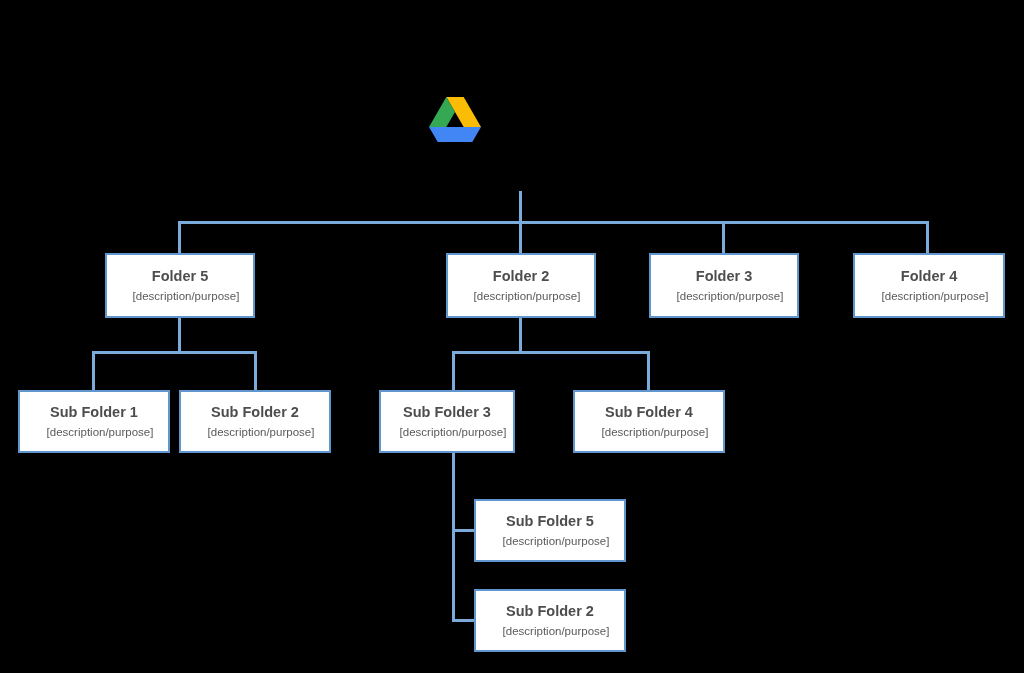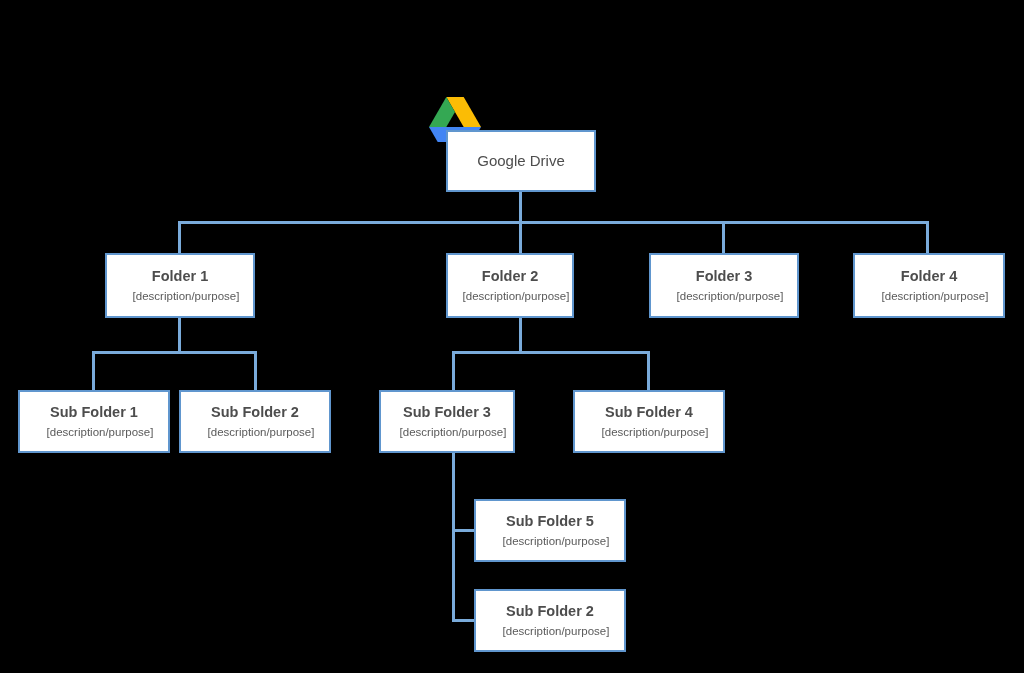--- a/index.html
+++ b/index.html
@@ -110,30 +110,27 @@
 
   <div class="line" style="left:519px; top:317px; width:3px; height:36px;"></div>
   <div class="line" style="left:452px; top:351px; width:198px; height:3px;"></div>
   <div class="line" style="left:452px; top:351px; width:3px; height:40px;"></div>
   <div class="line" style="left:647px; top:351px; width:3px; height:40px;"></div>
 
   <div class="line" style="left:452px; top:453px; width:3px; height:168px;"></div>
   <div class="line" style="left:452px; top:529px; width:24px; height:3px;"></div>
   <div class="line" style="left:452px; top:619px; width:24px; height:3px;"></div>
 
-  <div class="node" style="left:446px; top:130px; width:150px; height:62px;">
-    <div class="title plain">Google Drive</div>
-  </div>
 
   <div class="node" style="left:105px; top:253px; width:150px; height:65px;">
-    <div class="title">Folder 1</div>
+    <div class="title">Folder 5</div>
     <div class="desc">[description/purpose]</div>
   </div>
 
-  <div class="node" style="left:446px; top:253px; width:128px; height:65px;">
+  <div class="node" style="left:446px; top:253px; width:150px; height:65px;">
     <div class="title">Folder 2</div>
     <div class="desc">[description/purpose]</div>
   </div>
 
   <div class="node" style="left:649px; top:253px; width:150px; height:65px;">
     <div class="title">Folder 3</div>
     <div class="desc">[description/purpose]</div>
   </div>
 
   <div class="node" style="left:853px; top:253px; width:152px; height:65px;">

